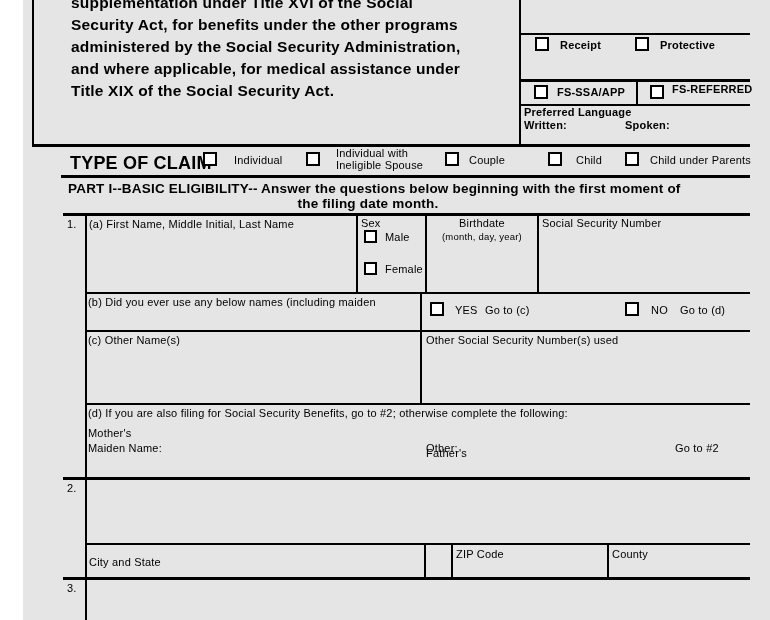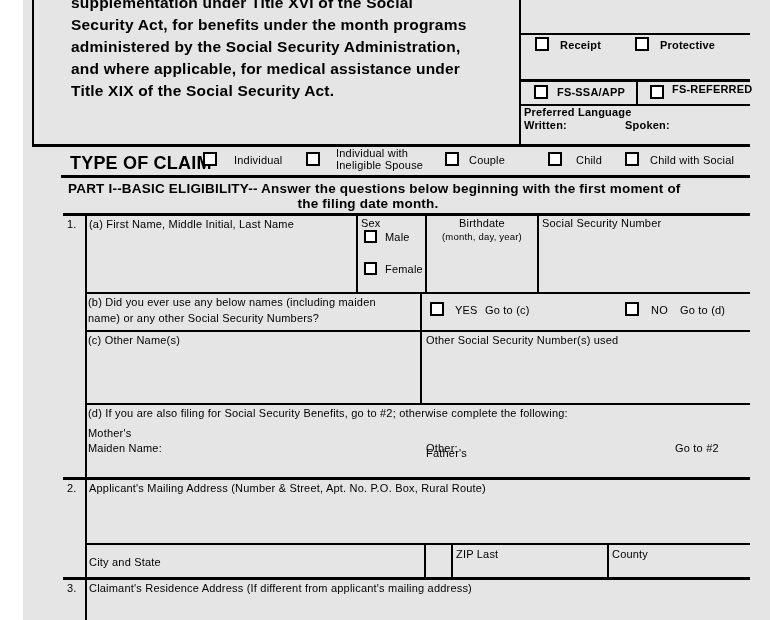--- a/index.html
+++ b/index.html
@@ -34,21 +34,21 @@
   .center{text-align:center;}
 </style>
 </head>
 <body>
 
 <div class="page">
 
   <div class="vline" style="left:9px;top:0;height:146px;"></div>
   <div>
     <div class="intro-line" style="top:-6px;">supplementation under Title XVI of the Social</div>
-    <div class="intro-line" style="top:16px;">Security Act, for benefits under the month programs</div>
+    <div class="intro-line" style="top:16px;">Security Act, for benefits under the other programs</div>
     <div class="intro-line" style="top:38px;">administered by the Social Security Administration,</div>
     <div class="intro-line" style="top:60px;">and where applicable, for medical assistance under</div>
     <div class="intro-line" style="top:82px;">Title XIX of the Social Security Act.</div>
   </div>
 
   <div class="vline" style="left:496px;top:0;height:146px;"></div>
   <div class="hline" style="left:497px;top:33px;width:230px;"></div>
 
   <span class="cb" style="left:512px;top:37px;"></span>
   <span class="lbl b" style="left:537px;top:39px;">Receipt</span>
@@ -77,21 +77,21 @@
   <span class="lbl two-line" style="left:313px;top:147px;">Individual with
 Ineligible Spouse</span>
 
   <span class="cb" style="left:422px;top:152px;"></span>
   <span class="lbl" style="left:446px;top:154px;">Couple</span>
 
   <span class="cb" style="left:525px;top:152px;"></span>
   <span class="lbl" style="left:553px;top:154px;">Child</span>
 
   <span class="cb" style="left:602px;top:152px;"></span>
-  <span class="lbl" style="left:627px;top:154px;">Child with Social</span>
+  <span class="lbl" style="left:627px;top:154px;">Child under Parents</span>
 
   <div class="hline thick" style="left:38px;top:175px;width:689px;"></div>
   <div class="lbl b" style="left:45px;top:181px;font-size:13.5px;">PART I--BASIC ELIGIBILITY-- Answer the questions below beginning with the first moment of</div>
   <div class="lbl b center" style="left:45px;top:196px;width:600px;font-size:13.5px;">the filing date month.</div>
 
   <div class="hline thick" style="left:40px;top:213px;width:687px;"></div>
   <div class="vline" style="left:62px;top:213px;height:407px;"></div>
 
   <span class="lbl" style="left:44px;top:218px;">1.</span>
   <span class="lbl" style="left:66px;top:218px;">(a) First Name, Middle Initial, Last Name</span>
@@ -105,21 +105,20 @@
 
   <div class="vline" style="left:402px;top:215px;height:77px;"></div>
   <div class="lbl center" style="left:403px;top:217px;width:112px;">Birthdate</div>
   <div class="lbl center" style="left:403px;top:231px;width:112px;font-size:9.5px;">(month, day, year)</div>
 
   <div class="vline" style="left:514px;top:215px;height:77px;"></div>
   <span class="lbl" style="left:519px;top:217px;">Social Security Number</span>
 
   <div class="hline" style="left:62px;top:292px;width:665px;"></div>
   <div class="lbl" style="left:65px;top:296px;">(b) Did you ever use any below names (including maiden</div>
-  <div class="lbl" style="left:65px;top:312px;">name) or any other Social Security Numbers?</div>
   <div class="vline" style="left:397px;top:292px;height:38px;"></div>
   <span class="cb" style="left:407px;top:302px;"></span>
   <span class="lbl" style="left:432px;top:304px;">YES</span>
   <span class="lbl" style="left:462px;top:304px;">Go to (c)</span>
   <span class="cb" style="left:602px;top:302px;"></span>
   <span class="lbl" style="left:628px;top:304px;">NO</span>
   <span class="lbl" style="left:657px;top:304px;">Go to (d)</span>
 
   <div class="hline" style="left:62px;top:330px;width:665px;"></div>
   <span class="lbl" style="left:65px;top:334px;">(c) Other Name(s)</span>
@@ -129,27 +128,25 @@
   <div class="hline" style="left:62px;top:403px;width:665px;"></div>
   <div class="lbl" style="left:65px;top:407px;">(d) If you are also filing for Social Security Benefits, go to #2; otherwise complete the following:</div>
   <div class="lbl" style="left:65px;top:427px;">Mother's</div>
   <div class="lbl" style="left:65px;top:442px;">Maiden Name:</div>
   <div class="lbl" style="left:403px;top:447px;">Father's</div>
   <div class="lbl" style="left:403px;top:442px;">Other:</div>
   <span class="lbl" style="left:652px;top:442px;">Go to #2</span>
 
   <div class="hline thick" style="left:40px;top:477px;width:687px;"></div>
   <span class="lbl" style="left:44px;top:482px;">2.</span>
-  <span class="lbl" style="left:66px;top:482px;">Applicant's Mailing Address (Number &amp; Street, Apt. No. P.O. Box, Rural Route)</span>
 
   <div class="hline" style="left:62px;top:543px;width:665px;"></div>
   <span class="lbl" style="left:66px;top:556px;text-align:center;">City and State</span>
   <div class="vline" style="left:401px;top:543px;height:34px;"></div>
   <div class="vline" style="left:428px;top:543px;height:34px;"></div>
-  <span class="lbl" style="left:433px;top:548px;">ZIP Last</span>
+  <span class="lbl" style="left:433px;top:548px;">ZIP Code</span>
   <div class="vline" style="left:584px;top:543px;height:34px;"></div>
   <span class="lbl" style="left:589px;top:548px;">County</span>
 
   <div class="hline thick" style="left:40px;top:577px;width:687px;"></div>
   <span class="lbl" style="left:44px;top:582px;">3.</span>
-  <span class="lbl" style="left:66px;top:582px;">Claimant's Residence Address (If different from applicant's mailing address)</span>
 
 </div>
 
 </body></html>

